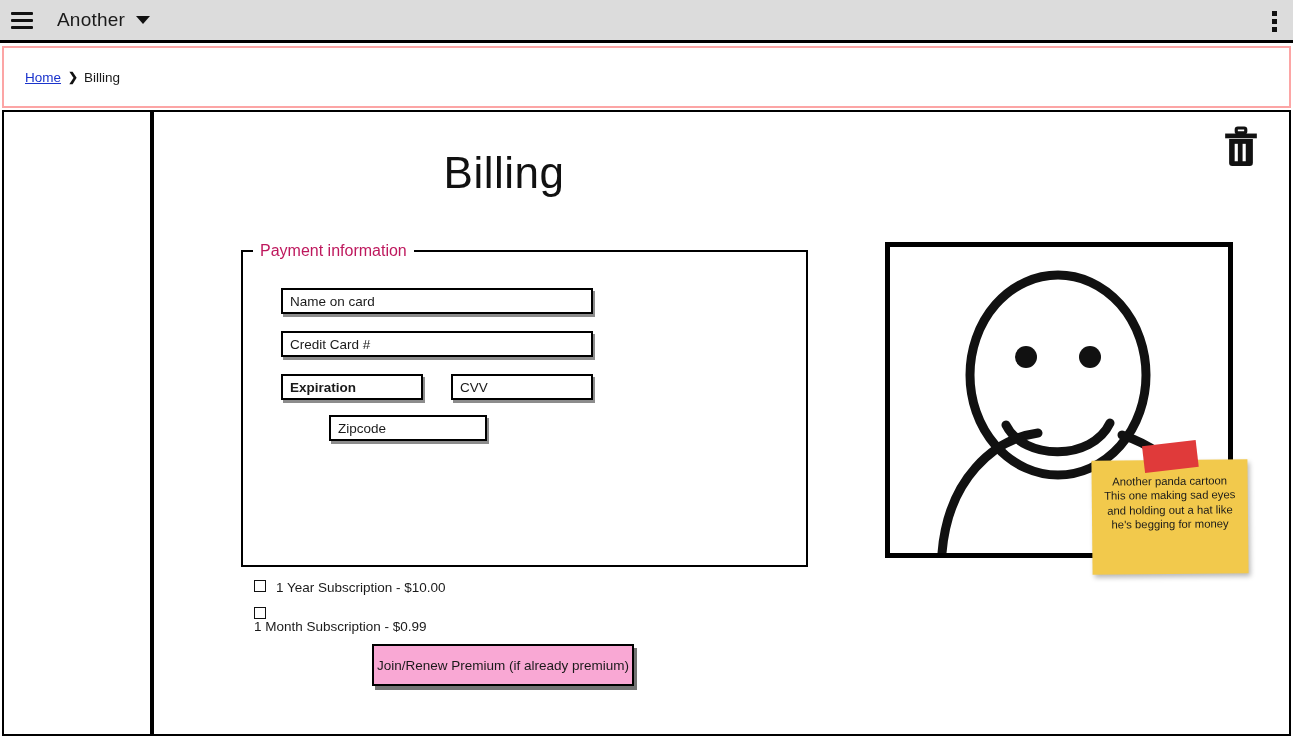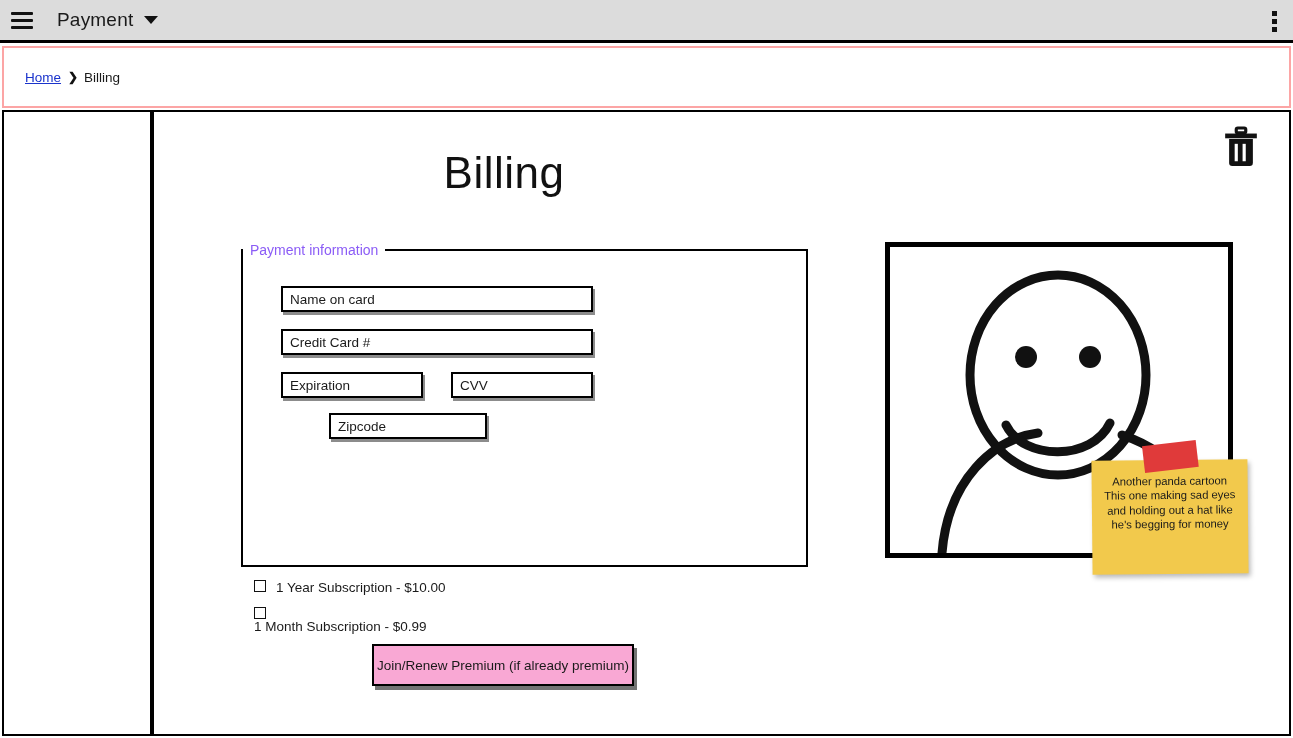--- a/index.html
+++ b/index.html
@@ -123,41 +123,42 @@
 
   
   #payment-fieldset {
     position: absolute;
     left: 87px; top: 130px;
     width: 567px; height: 325px;
     border: 2px solid #000000;
   }
   #payment-legend {
     padding: 0 7px;
-    font-size: 14px;
-    color: #8b5cf6;
+    margin-left: 10px;
+    font-size: 16px;
+    color: #be185d;
     white-space: nowrap;
   }
 
   .wf-input {
     position: absolute;
     background: #ffffff;
     border: 2.5px solid #000000;
     box-shadow: 2px 3px 0 rgba(0,0,0,.45);
     display: flex;
     align-items: center;
     padding-left: 7px;
     font-size: 13.5px;
     color: #1a1a1a;
     cursor: text;
     white-space: nowrap;
   }
   #field-name      { left: 38px;  top: 28px;  width: 312px; height: 26px; }
   #field-card      { left: 38px;  top: 71px;  width: 312px; height: 26px; }
-  #field-expiry    { left: 38px;  top: 114px; width: 142px; height: 26px; }
+  #field-expiry    { left: 38px;  top: 114px; width: 142px; height: 26px; font-weight: bold; }
   #field-cvv       { left: 208px; top: 114px; width: 142px; height: 26px; }
   #field-zip       { left: 38px;  top: 155px; width: 158px; height: 26px; margin-left: 48px; }
 
   
   .check-row {
     position: absolute;
     display: flex;
     cursor: pointer;
     white-space: nowrap;
   }
@@ -227,21 +228,21 @@
 </style>
 </head>
 <body>
 
 <div id="app-bar">
   <div id="hamburger-icon">
     <i></i>
     <i></i>
     <i></i>
   </div>
-  <div id="app-title">Payment</div>
+  <div id="app-title">Another</div>
   <div id="title-caret"></div>
   <div id="kebab-icon">
     <i></i>
     <i></i>
     <i></i>
   </div>
 </div>
 
 <div id="breadcrumb-bar">
   <span id="breadcrumb-home">Home</span>

